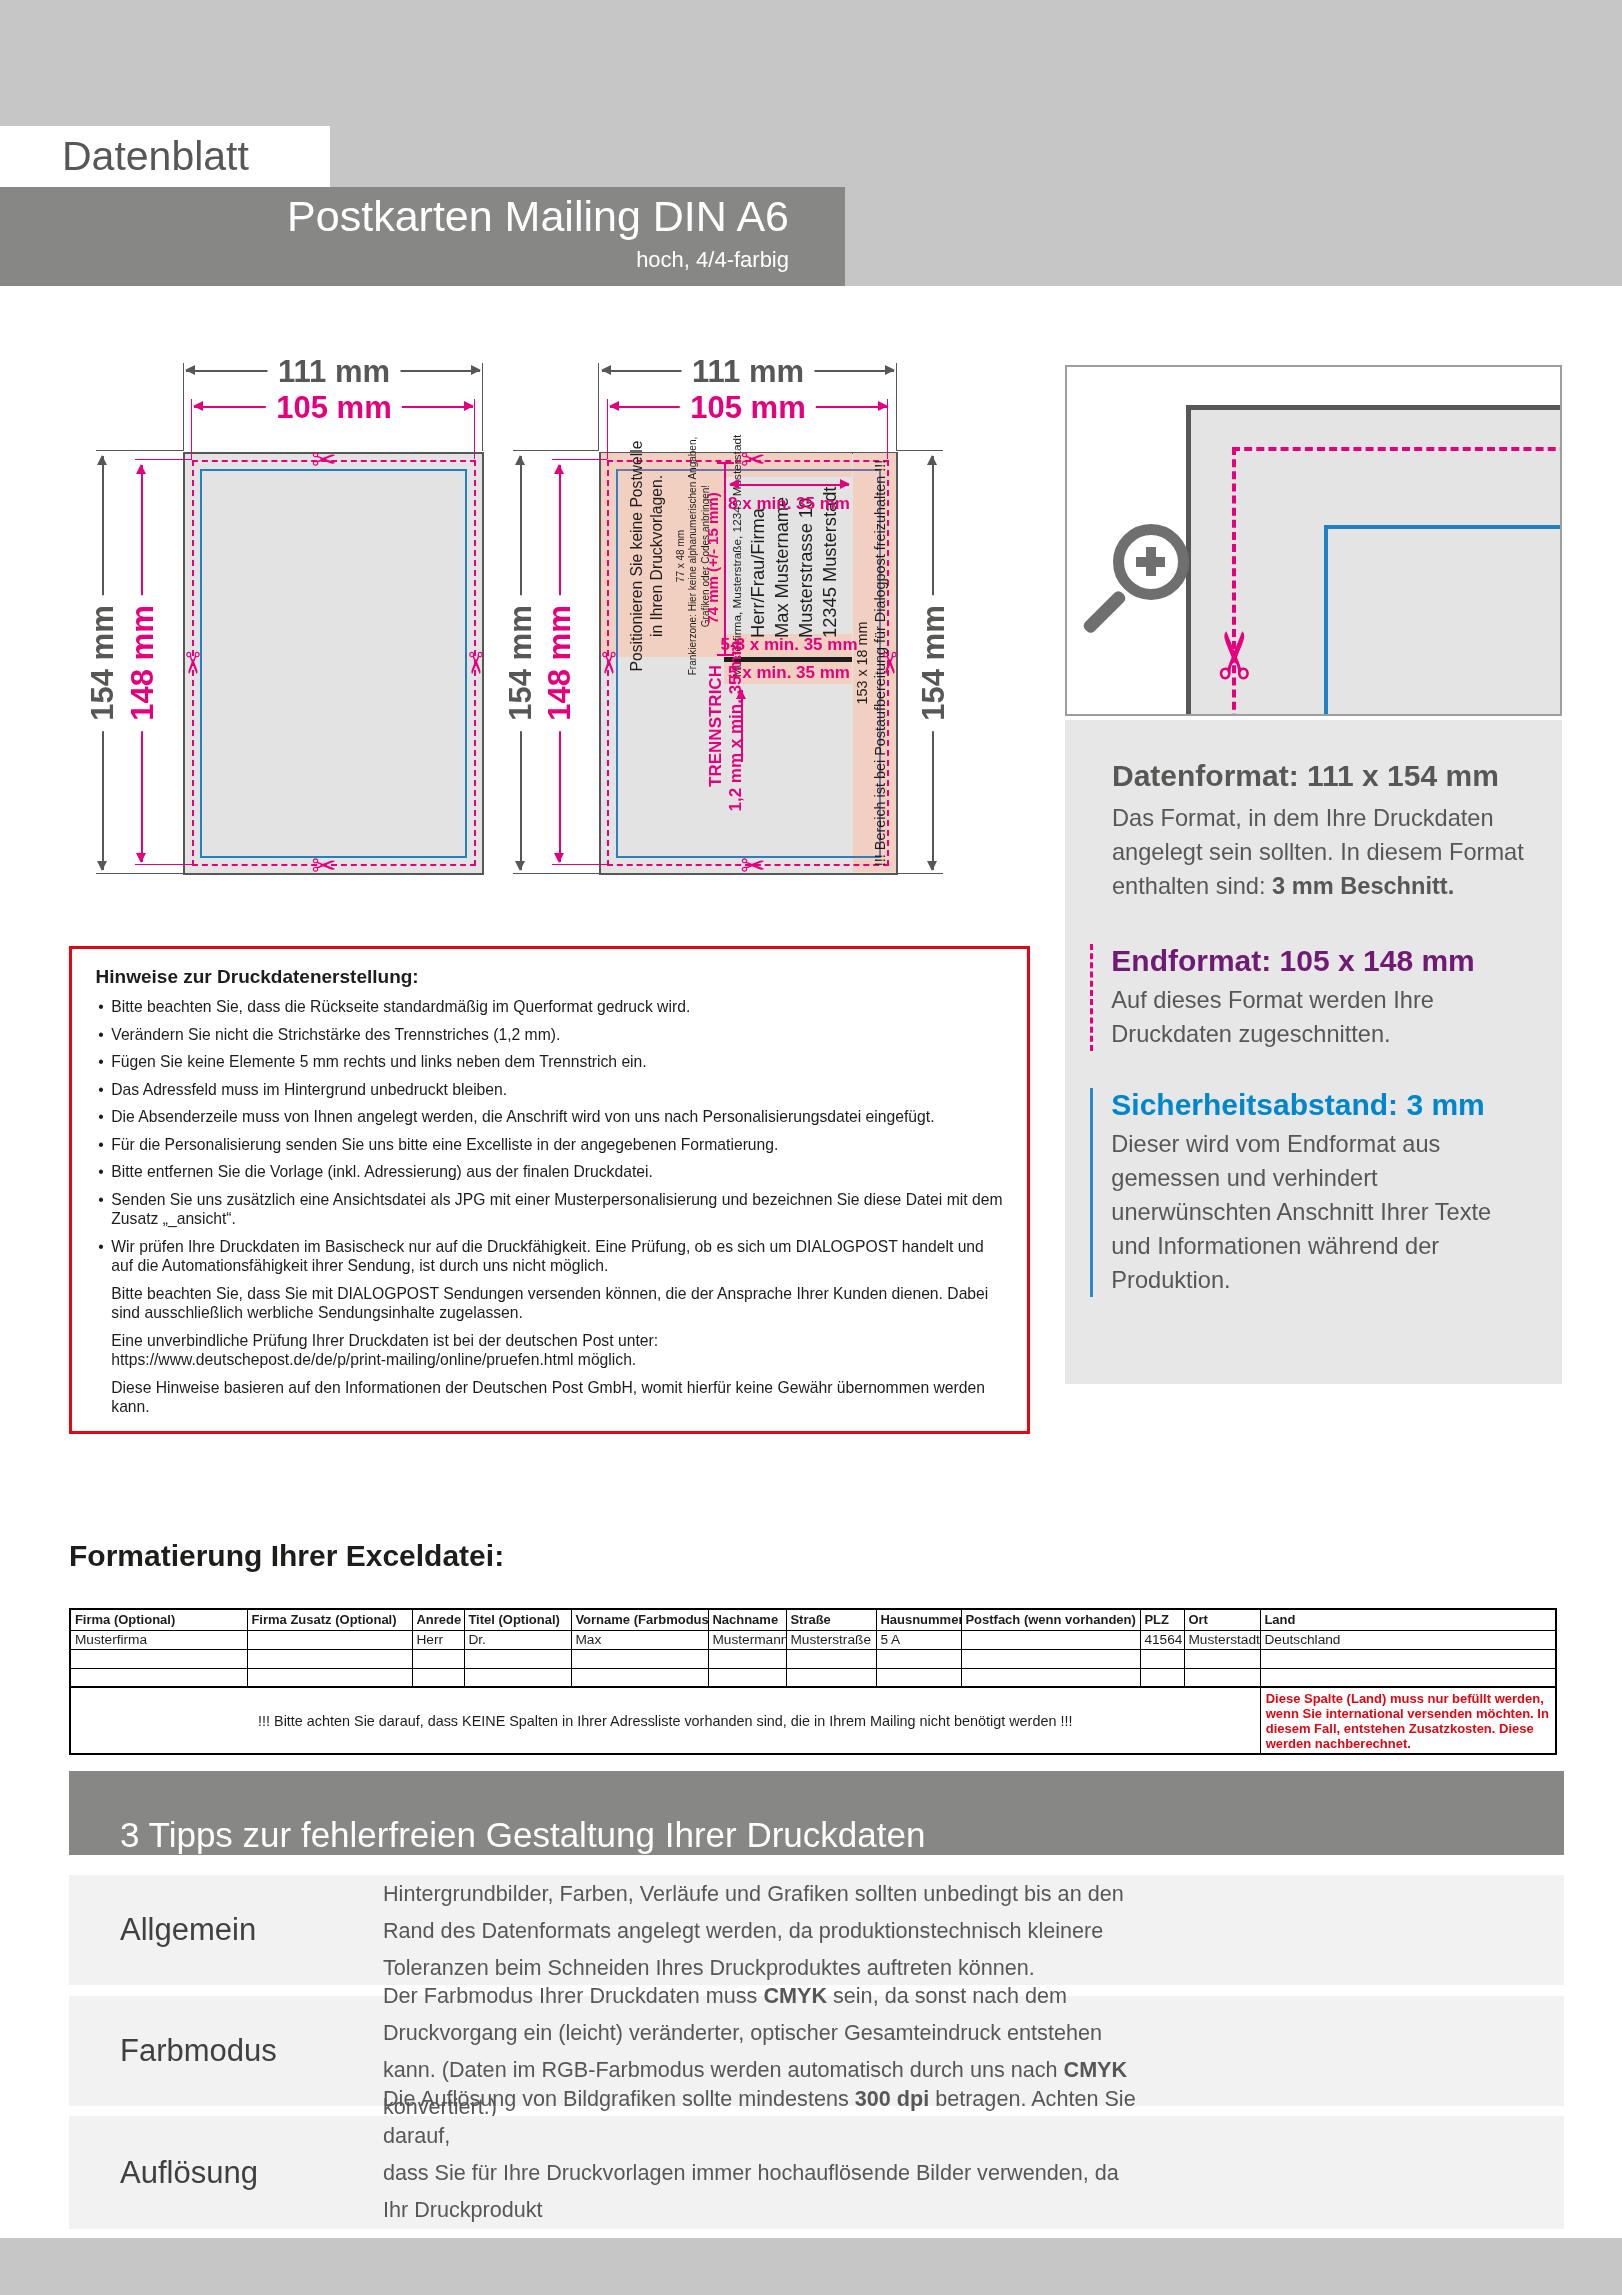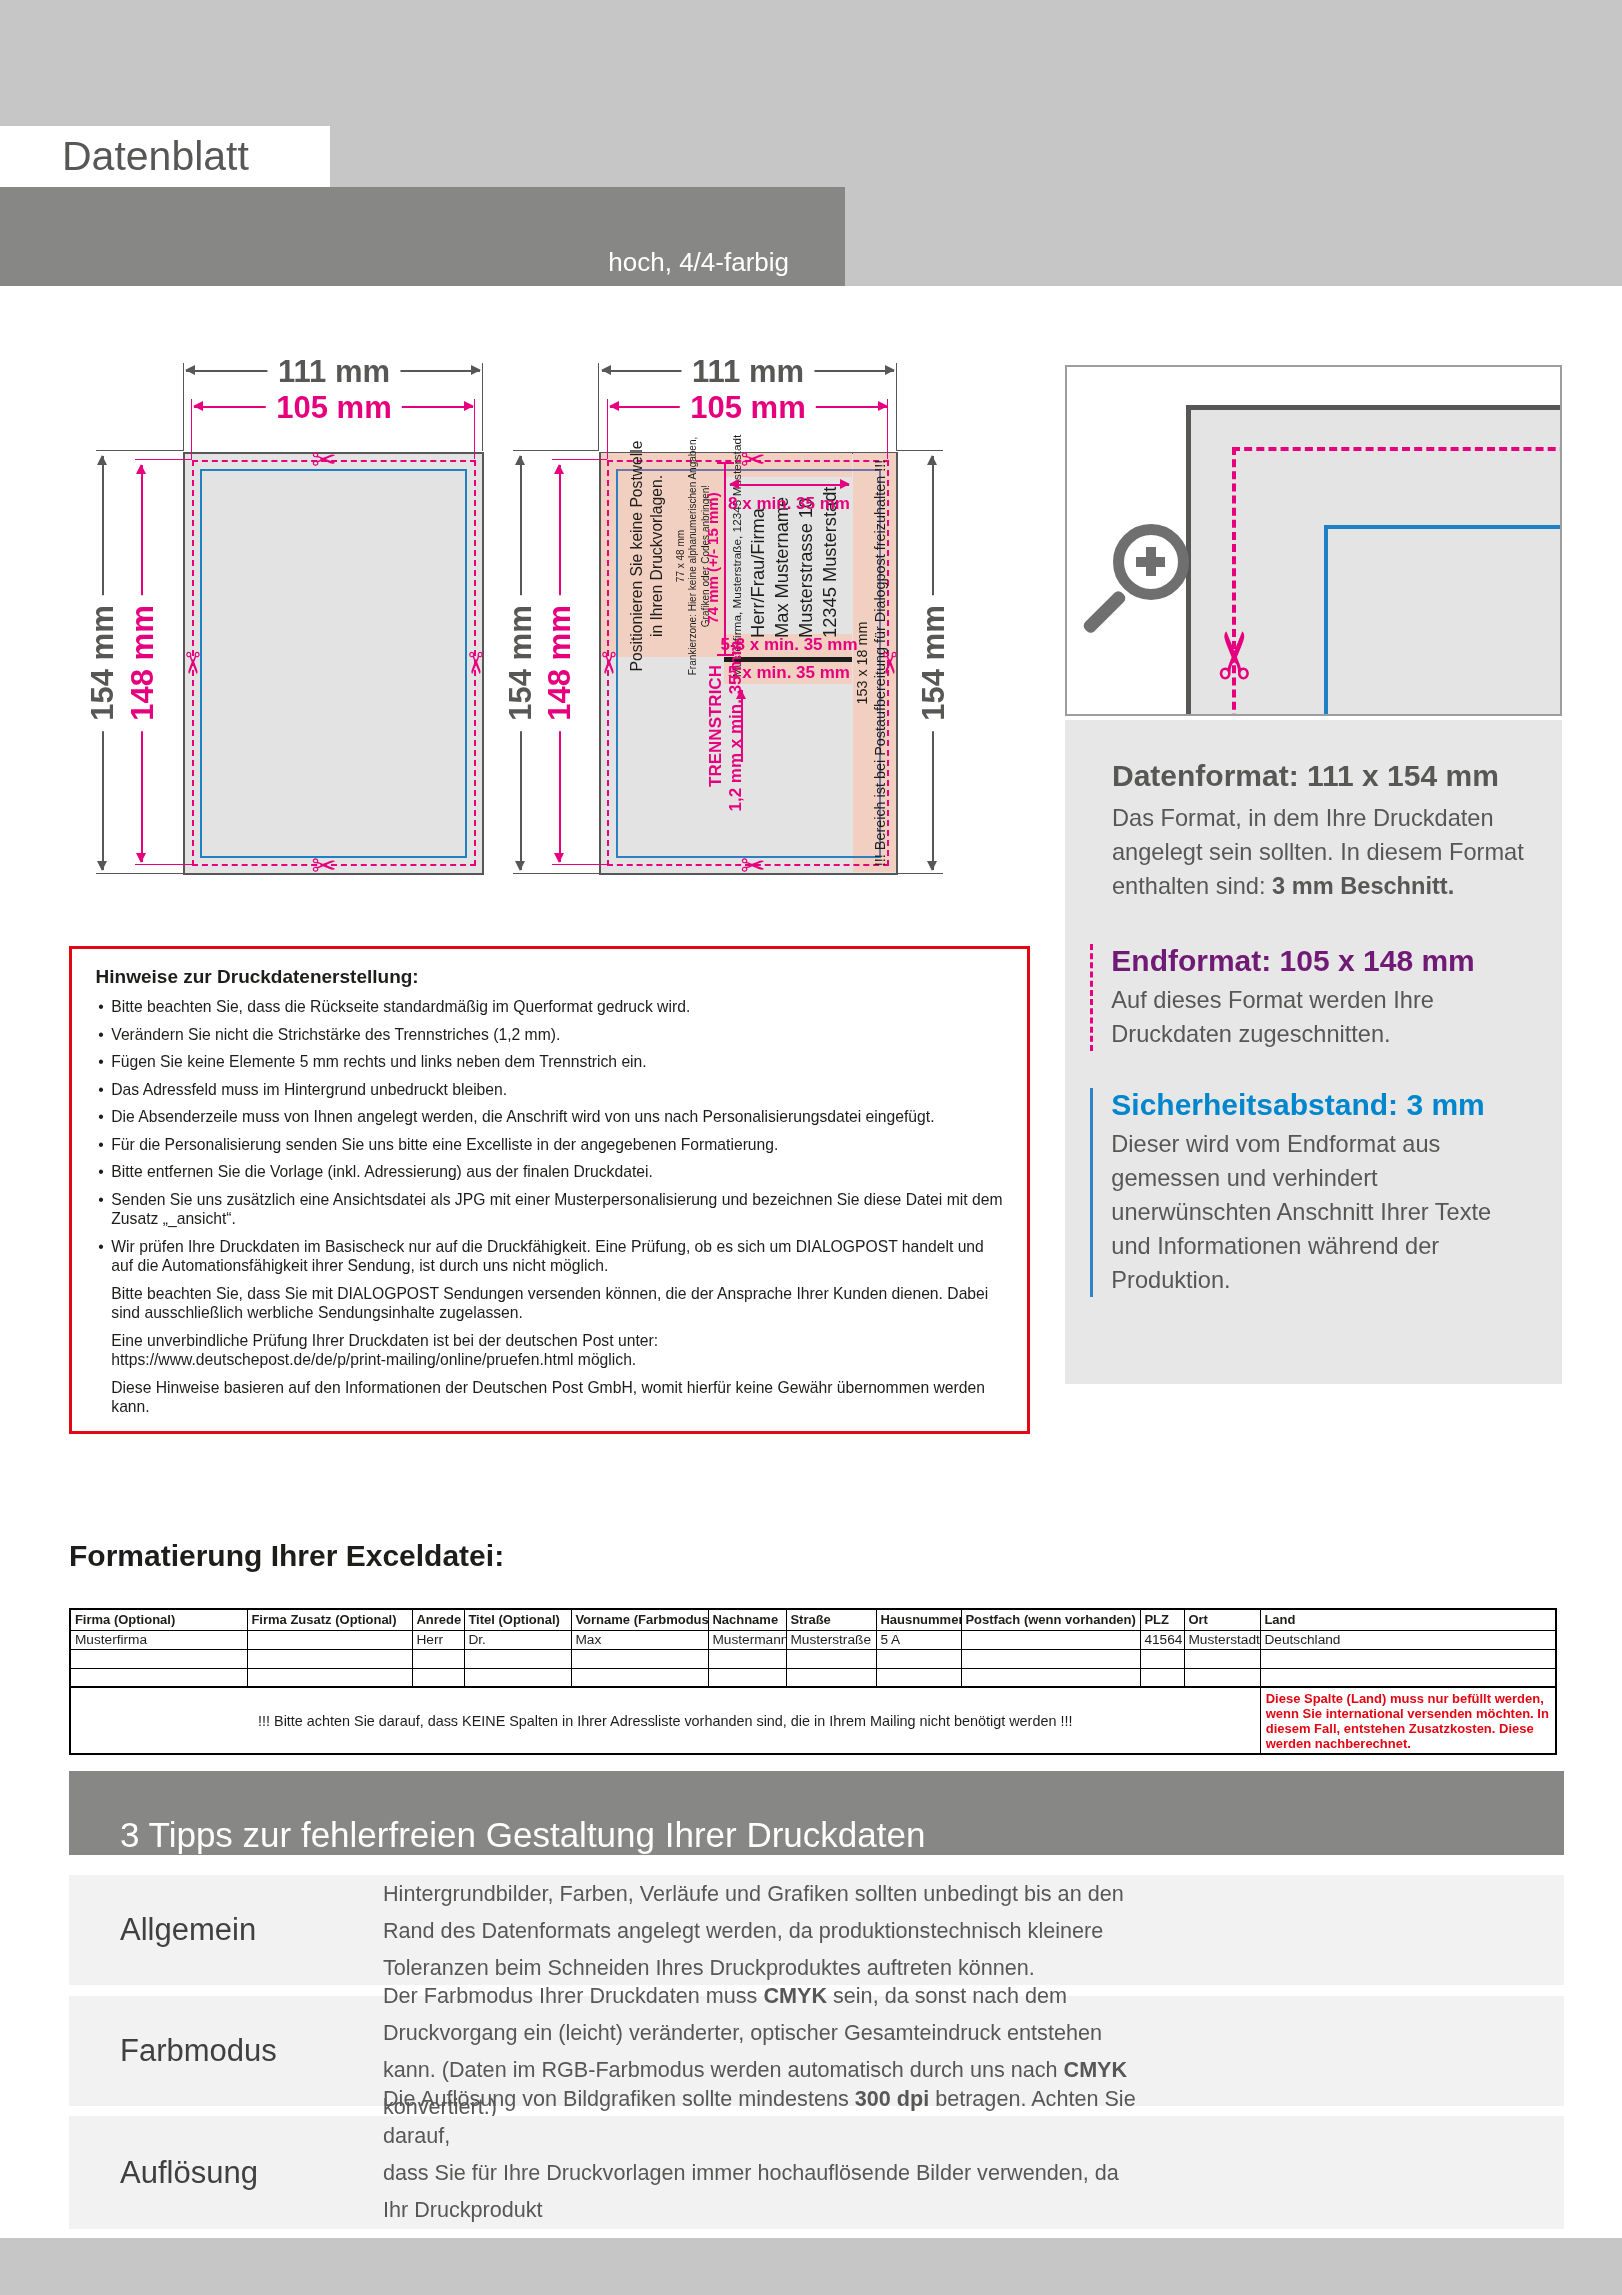--- a/index.html
+++ b/index.html
@@ -67,21 +67,22 @@
 </head>
 <body>
 
 <div class="page">
 
   <div class="abs" style="left:0;top:0;width:1623px;height:286px;background:#c6c6c6"></div>
   <div class="abs" style="left:0;top:126px;width:330px;height:62px;background:#fff">
     <div style="padding-left:62px;font-size:41px;line-height:60px;color:#575756">Datenblatt</div>
   </div>
   <div class="abs" style="left:0;top:187px;width:845px;height:99px;background:#878786;color:#fff">
-    <div style="position:absolute;right:56px;top:60px;font-size:26px">hoch, 4/4-farbig</div>
+    <div style="position:absolute;right:56px;top:5.2px;font-size:43px">Postkarten Mailing DIN A6</div>
+    <div style="position:absolute;right:56px;top:60px;font-size:22px">hoch, 4/4-farbig</div>
   </div>
 
   <div class="card" style="left:183px;top:452px;width:301px;height:423px"></div>
   <div class="bluerect" style="left:200px;top:469px;width:267px;height:389px"></div>
   <div class="dashrect" style="left:192px;top:460px;width:284px;height:406px"></div>
 
   <div class="ext" style="left:183px;top:363px;width:1.3px;height:88px"></div>
   <div class="ext" style="left:482px;top:363px;width:1.3px;height:88px"></div>
   <div class="ext mag" style="left:191px;top:399px;width:1.3px;height:60px"></div>
   <div class="ext mag" style="left:474px;top:399px;width:1.3px;height:60px"></div>

